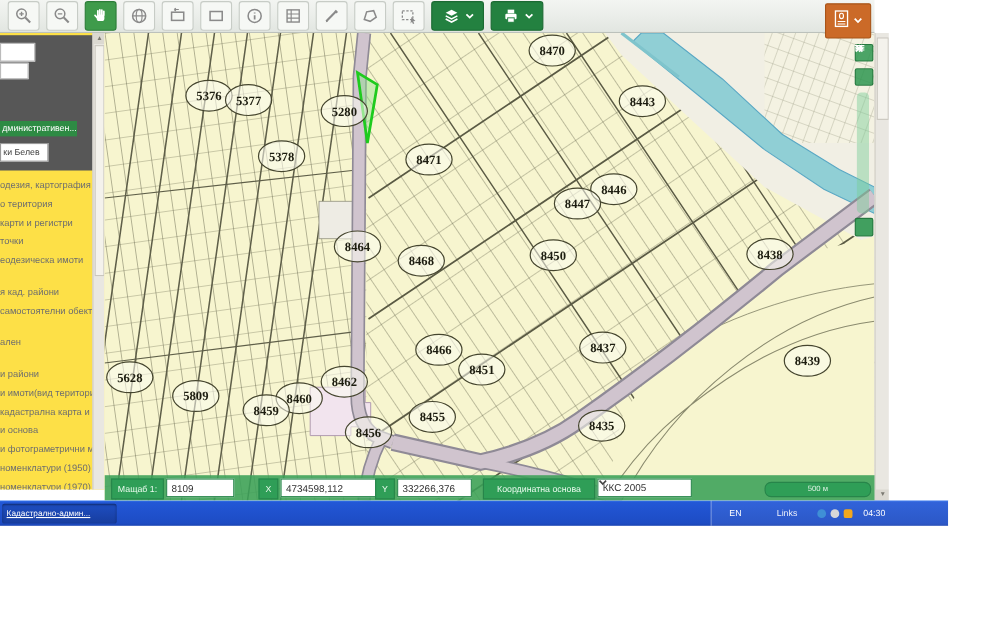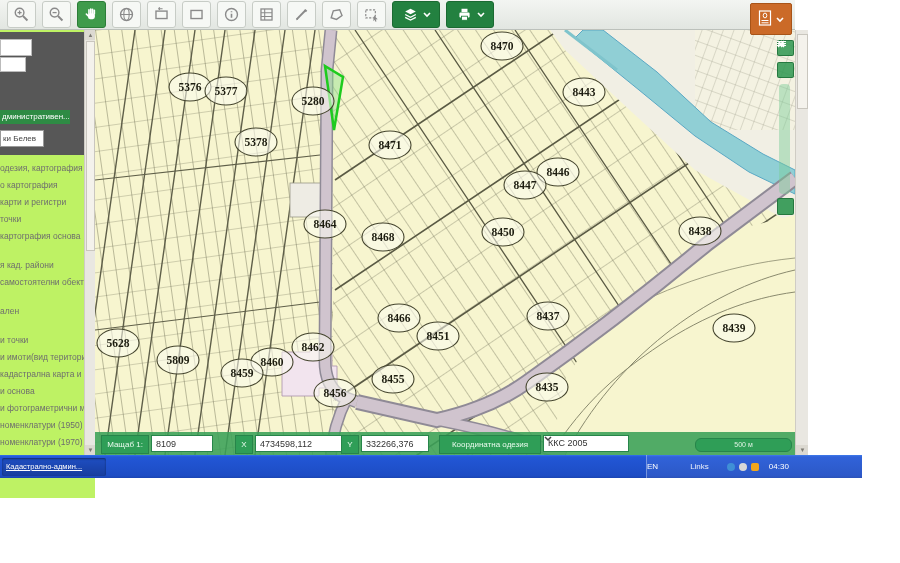--- a/index.html
+++ b/index.html
@@ -12,21 +12,21 @@
   .tbtn{width:27px;height:25px;margin:0 3px;border:1px solid #c7ccc6;border-radius:3px;
         background:#f6f8f5;display:flex;align-items:center;justify-content:center;}
   .tbtn.active{background:#3f9b4b;border-color:#2c7d38;}
   .tbtn.green{width:46px;background:#238140;border-color:#1b6a32;}
   .tbtn svg{display:block;}
   .chev{margin-left:4px;}
   .orange-btn{position:absolute;left:750px;top:3px;width:40px;height:30px;background:#cb6a28;
         border:1px solid #a85418;border-radius:2px;display:flex;align-items:center;
         justify-content:center;z-index:30;}
   
-  .sidebar{position:absolute;left:0;top:30px;width:95px;height:468px;background:#bef264;overflow:hidden;}
+  .sidebar{position:absolute;left:0;top:30px;width:95px;height:415px;background:#fde047;overflow:hidden;}
   .side-panel{position:absolute;left:0;top:2px;width:85px;height:123px;background:#575757;}
   .side-panel .box1{position:absolute;left:0;top:7px;width:30px;height:15px;background:#fff;border:1px solid #bbb;}
   .side-panel .box2{position:absolute;left:0;top:25px;width:24px;height:13px;background:#fff;border:1px solid #bbb;}
   .side-sel{position:absolute;left:0;top:78px;width:68px;height:14px;background:#2e8b44;color:#fff;
             font-size:8px;line-height:14px;white-space:nowrap;overflow:hidden;padding-left:2px;}
   .side-input{position:absolute;left:0;top:98px;width:40px;height:15px;background:#fff;border:1px solid #999;
             font-size:8px;line-height:15px;color:#444;white-space:nowrap;overflow:hidden;padding-left:2px;}
   .side-list{position:absolute;left:0;top:128px;width:84px;}
   .side-item{font-size:8.5px;color:#6e6e6e;line-height:13px;height:13px;margin-top:4px;
              white-space:nowrap;overflow:hidden;}
@@ -57,21 +57,21 @@
           border-radius:2px;margin-top:4px;display:flex;align-items:center;justify-content:center;}
   
   .taskbar{position:absolute;left:0;top:455px;width:862px;height:23px;
            background:linear-gradient(#3272ec 0%,#2257d6 8%,#1d4cc4 90%,#1a44b2 100%);}
   .task-btn{position:absolute;left:2px;top:3px;width:104px;height:18px;border-radius:2px;
            background:linear-gradient(#1e4ec2,#173d9e);box-shadow:inset 0 1px 2px rgba(0,0,0,.45);
            color:#fff;font-size:7.5px;line-height:18px;padding-left:4px;box-sizing:border-box;
            white-space:nowrap;overflow:hidden;text-decoration:underline;}
   .tray{position:absolute;right:0;top:0;height:23px;width:215px;background:rgba(255,255,255,.07);
         border-left:1px solid rgba(255,255,255,.35);display:flex;align-items:center;color:#fff;}
-  .tray .lang{font-size:8px;margin-left:0;}
+  .tray .lang{font-size:8px;margin-left:16px;}
   .tray .links{font-size:8px;margin-left:32px;opacity:.9;}
   .tray-icons{display:flex;align-items:center;margin-left:18px;gap:4px;}
   .tico{width:8px;height:8px;border-radius:50%;}
   .tray .clock{font-size:8px;margin-left:10px;}
   .whitepatch-r{position:absolute;left:808px;top:0;width:92px;height:455px;background:#fff;}
   .whitepatch-tb{position:absolute;left:862px;top:455px;width:38px;height:23px;background:#fff;}
 </style>
 </head>
 <body>
 
@@ -213,28 +213,28 @@
 
   <div class="sidebar">
     <div class="side-panel">
       <div class="box1"></div>
       <div class="box2"></div>
       <div class="side-sel">дминистративен...</div>
       <div class="side-input">ки Белев</div>
     </div>
     <div class="side-list" id="side-list">
         <div class="side-item">одезия, картография и ка</div>
-        <div class="side-item">о картография</div>
+        <div class="side-item">о територия</div>
         <div class="side-item">карти и регистри</div>
         <div class="side-item">точки</div>
-        <div class="side-item">картография основа</div>
+        <div class="side-item">еодезическа имоти</div>
         <div class="side-item gap">я кад. райони</div>
         <div class="side-item">самостоятелни обекти</div>
         <div class="side-item gap">ален</div>
-        <div class="side-item gap">и точки</div>
+        <div class="side-item gap">и райони</div>
         <div class="side-item">и имоти(вид територия)</div>
         <div class="side-item">кадастрална карта и кад.</div>
         <div class="side-item">и основа</div>
         <div class="side-item">и фотограметрични мат</div>
         <div class="side-item">номенклатури (1950)</div>
         <div class="side-item">номенклатури (1970)</div>
       </div>
     <div class="sb side-sb">
       <div class="arr" style="top:0">▲</div>
       <div class="thumb" style="top:11px;height:210px"></div>
@@ -380,21 +380,21 @@
       </div>
     </div>
 
     <div class="map-statusbar">
       <div class="chip" style="left:6px;width:46px">Мащаб 1:</div>
       <div class="field" style="left:56px;width:62px">8109</div>
       <div class="chip" style="left:140px;width:16px">X</div>
       <div class="field" style="left:160px;width:98px">4734598,112</div>
       <div class="chip" style="left:246px;width:16px">Y</div>
       <div class="field" style="left:266px;width:68px">332266,376</div>
-      <div class="chip" style="left:344px;width:100px">Координатна одезия</div>
+      <div class="chip" style="left:344px;width:100px">Координатна основа</div>
       <div class="field crs-select" style="left:448px;width:86px">
         <span>ККС 2005</span>
         <svg width="8" height="6" viewBox="0 0 8 6">
             <path d="M1 1l3 3 3-3" fill="none" stroke="#444" stroke-width="1.5"></path>
           </svg>
       </div>
       <div class="scalebar" style="left:600px;width:95px">500 м</div>
     </div>
   </div>
 

